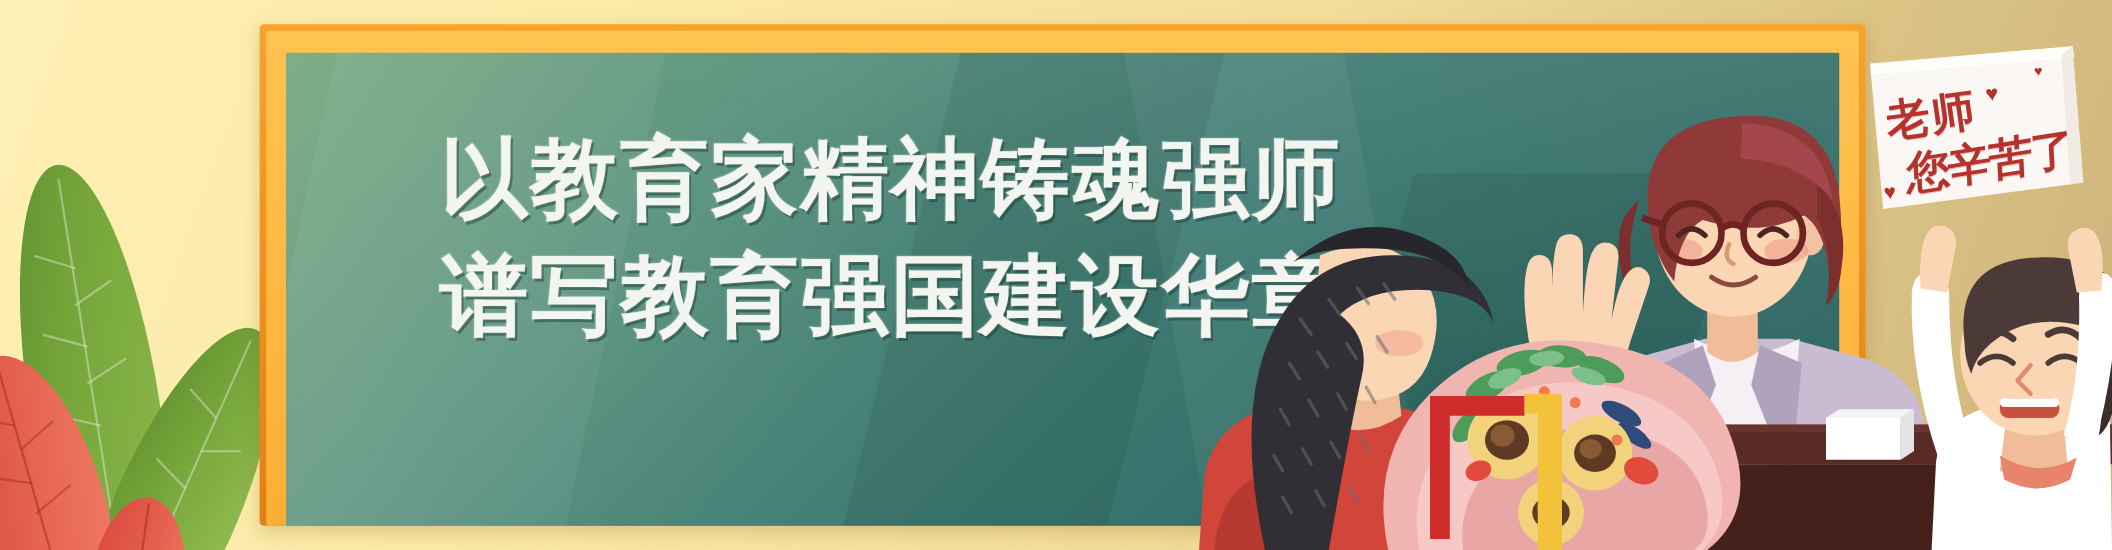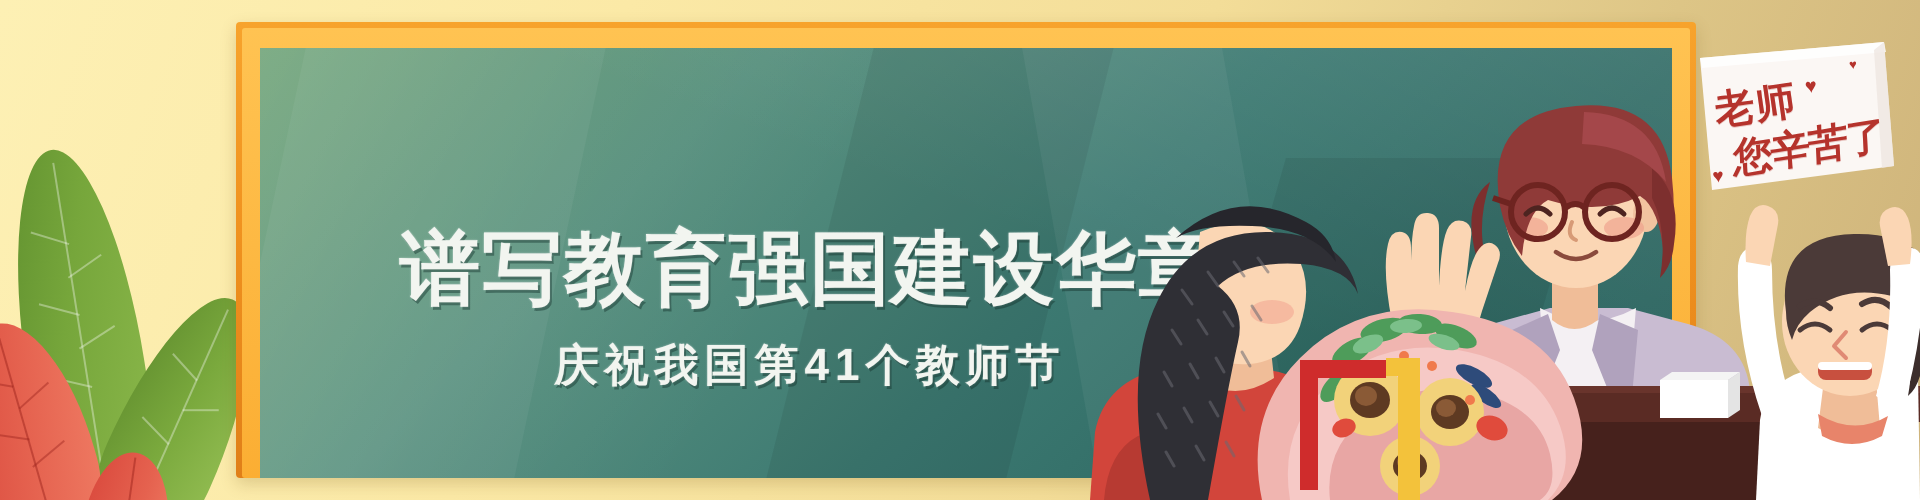--- a/index.html
+++ b/index.html
@@ -123,25 +123,25 @@
   </div>
 
   <div id="board-frame">
     <div id="board-inner">
 
       <div class="sheen sh" style="left:0;top:0;width:300px;height:430px;transform:skewX(-12deg);"></div>
       <div class="shade sh" style="left:560px;top:0;width:240px;height:430px;transform:skewX(-14deg);"></div>
       <div class="sheen sh" style="left:800px;top:0;width:200px;height:430px;transform:skewX(10deg);"></div>
       <div class="shade sh" style="left:980px;top:110px;width:300px;height:320px;transform:skewX(-16deg);"></div>
 
+      <div class="chalk" id="title-line1">
+        <span class="txt">以教育家精神铸魂强师</span>
+      </div>
       <div class="chalk" id="title-line2">
         <span class="txt">谱写教育强国建设华章</span>
-      </div>
-      <div class="chalk" id="subtitle">
-        <span class="txt">庆祝我国第41个教师节</span>
       </div>
     </div>
   </div>
 
   <svg id="illus" viewBox="0 0 1920 500">
 
     <g>
 
       <path d="M1430 500 L1430 392 q4-52 62-68 l58-16 h78 l60 16 q58 16 62 68 L1750 500 Z" fill="#c9bcd2"></path>
       <path d="M1512 500 L1512 330 h96 v170 Z" fill="#ffffff"></path>

